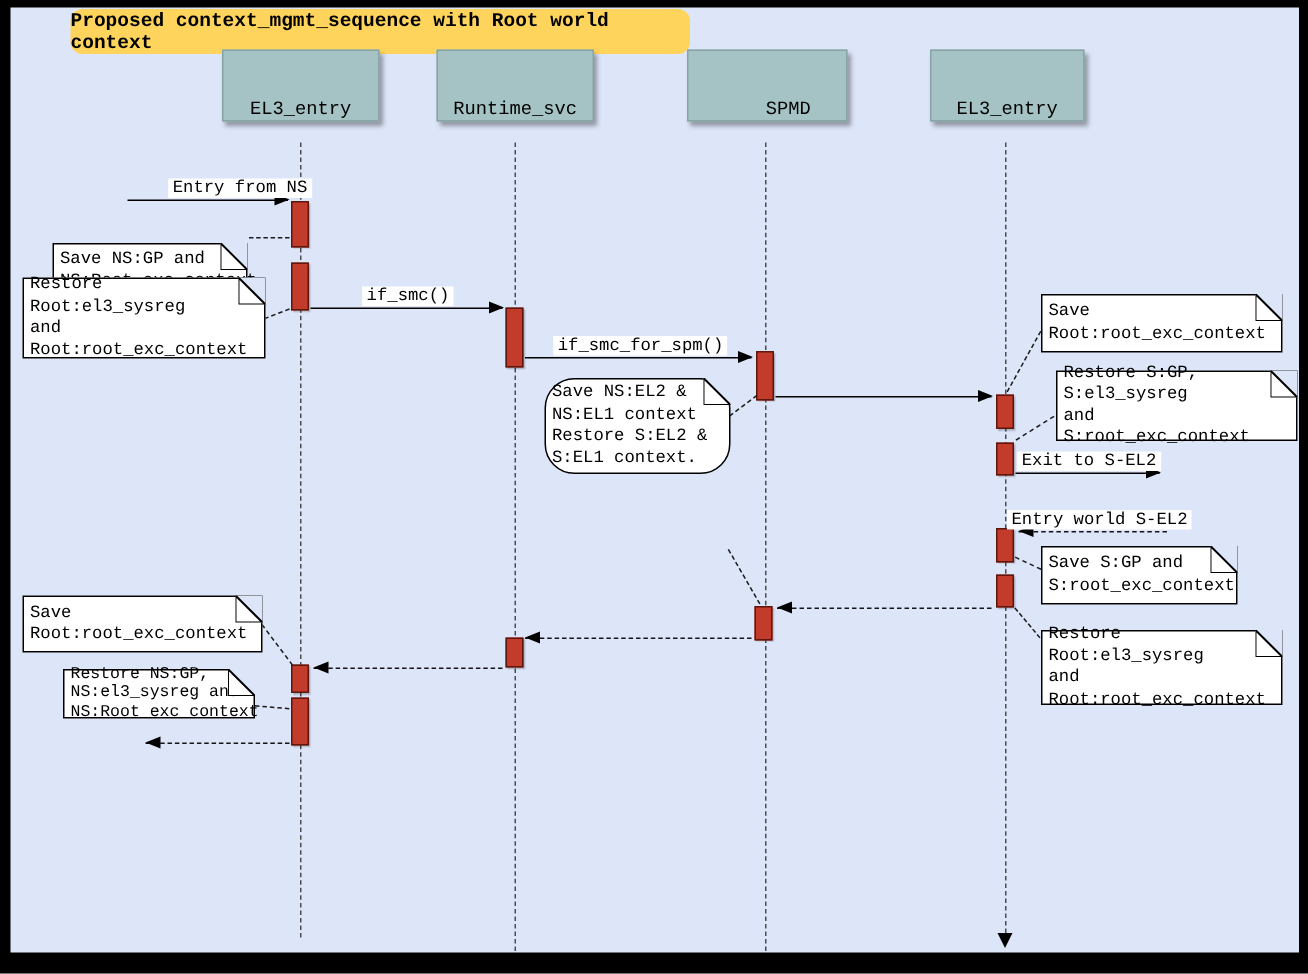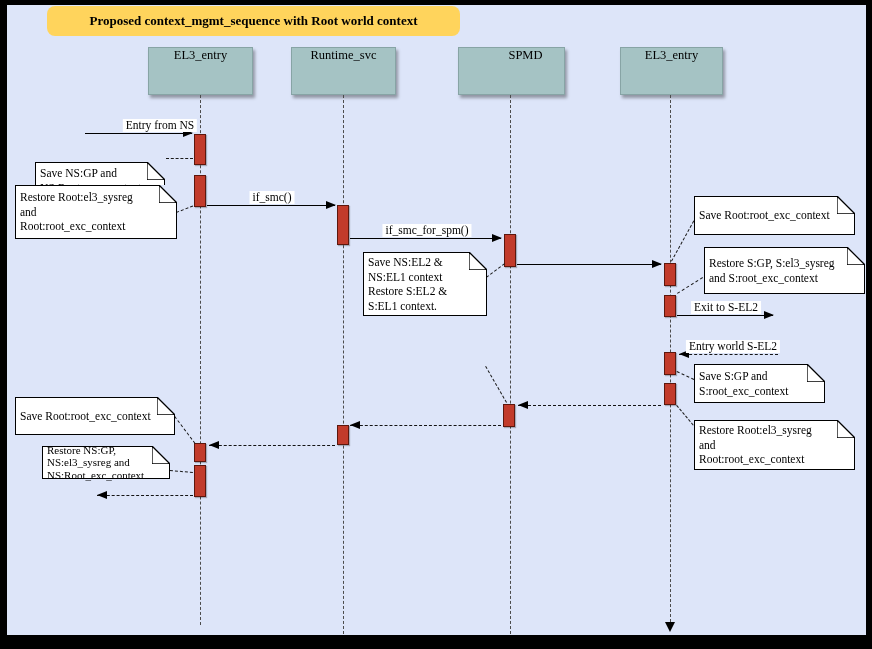--- a/index.html
+++ b/index.html
@@ -1,29 +1,29 @@
 <!DOCTYPE html>
 <html><head>
 <meta charset="utf-8">
 <style>
   html,body{margin:0;padding:0;}
   #frame{
     position:relative;width:872px;height:649px;background:#000;
-    font-family:Liberation Serif, serif;color:#000;overflow:hidden;
+    font-family:Liberation Mono, monospace;color:#000;overflow:hidden;
   }
   #canvas{position:absolute;left:7px;top:5px;width:859px;height:630px;background:#dde5f9;}
   .title-pill{
     position:absolute;left:47px;top:6px;width:413px;height:30px;background:#ffd45c;
     border-radius:8px;display:flex;align-items:center;justify-content:center;
     font-weight:bold;font-size:13px;
   }
   .actor{
-    position:absolute;top:47px;height:48px;background:#a5c3c4;border:1px solid #87a4a5;
+    position:absolute;top:33px;height:48px;background:#a5c3c4;border:1px solid #87a4a5;
     box-shadow:2px 3px 3px rgba(0,0,0,0.35);
-    display:flex;align-items:flex-start;justify-content:center;font-size:12.5px;box-sizing:border-box;
+    display:flex;align-items:flex-end;justify-content:center;font-size:12.5px;box-sizing:border-box;
   }
   .lifeline{position:absolute;width:0;border-left:1.6px dashed #4c4c4c;}
   .bar{
     position:absolute;width:12px;background:#c23b2b;border:1.4px solid #5d170d;
     box-sizing:border-box;box-shadow:1px 1px 1px rgba(0,0,0,0.25);
   }
   .msg-solid{position:absolute;height:0;border-top:1.5px solid #000;}
   .msg-dashed{position:absolute;height:0;border-top:1.4px dashed #141414;}
   .head-r{position:absolute;width:0;height:0;border-left:10px solid #000;border-top:4.5px solid transparent;border-bottom:4.5px solid transparent;}
   .head-l{position:absolute;width:0;height:0;border-right:10px solid #000;border-top:4.5px solid transparent;border-bottom:4.5px solid transparent;}
@@ -159,21 +159,21 @@
   </div>
   <div class="note" style="left:15px;top:185px;width:162px;height:54px;">
     <span class="note-text">Restore Root:el3_sysreg
 and
 Root:root_exc_context</span>
     <svg class="fold" width="18" height="18" viewBox="0 0 18 18">
         <path d="M0 0 L18 18 L18 0 Z" fill="#dde5f9"></path>
         <path d="M0 0 L18 18 L0 18 Z" fill="#ffffff" stroke="#000" stroke-width="1.3"></path>
       </svg>
   </div>
-  <div class="note" style="left:363px;top:252px;width:124px;height:64px;">
+  <div class="note" style="left:363px;top:252px;width:124px;height:64px;border-radius:20px;">
     <span class="note-text">Save NS:EL2 &amp;
 NS:EL1 context
 Restore S:EL2 &amp;
 S:EL1 context.</span>
     <svg class="fold" width="18" height="18" viewBox="0 0 18 18">
         <path d="M0 0 L18 18 L18 0 Z" fill="#dde5f9"></path>
         <path d="M0 0 L18 18 L0 18 Z" fill="#ffffff" stroke="#000" stroke-width="1.3"></path>
       </svg>
   </div>
   <div class="note" style="left:694px;top:196px;width:161px;height:39px;">

